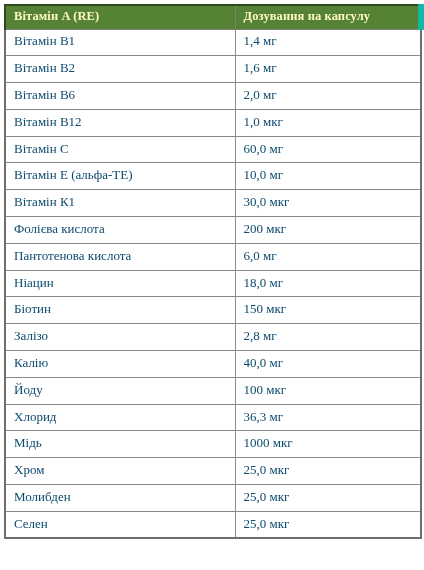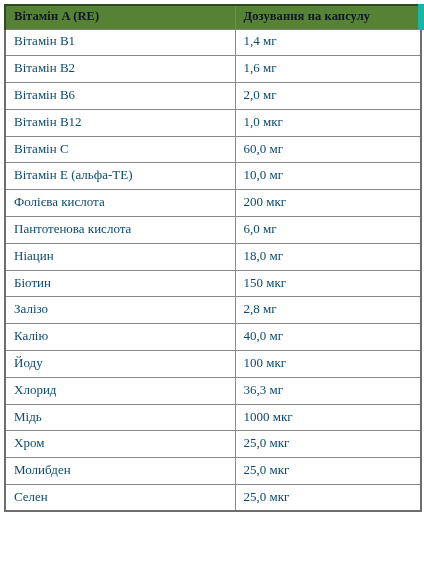--- a/index.html
+++ b/index.html
@@ -25,21 +25,21 @@
     width: 416px;
     border-collapse: collapse;
     table-layout: fixed;
     background: #ffffff;
   }
   table.nutrition-table col.col-name { width: 230px; }
   table.nutrition-table col.col-value { width: 186px; }
 
   thead th {
     background: #558234;
-    color: #0f172a;
+    color: #fef9c3;
     font-weight: bold;
     font-size: 12.5px;
     line-height: 1.1;
     height: 24px;
     padding: 3px 8px 4px 8px;
     box-sizing: border-box;
     border: 1px solid #7f7f7f;
     border-top: 2px solid #2f4a1d;
     letter-spacing: 0.1px;
   }
@@ -107,20 +107,24 @@
         </tr>
         <tr>
           <td class="c-name">Вітамін С</td>
           <td class="c-value">60,0 мг</td>
         </tr>
         <tr>
           <td class="c-name">Вітамін Е (альфа-ТЕ)</td>
           <td class="c-value">10,0 мг</td>
         </tr>
         <tr>
+          <td class="c-name">Вітамін К1</td>
+          <td class="c-value">30,0 мкг</td>
+        </tr>
+        <tr>
           <td class="c-name">Фолієва кислота</td>
           <td class="c-value">200 мкг</td>
         </tr>
         <tr>
           <td class="c-name">Пантотенова кислота</td>
           <td class="c-value">6,0 мг</td>
         </tr>
         <tr>
           <td class="c-name">Ніацин</td>
           <td class="c-value">18,0 мг</td>

